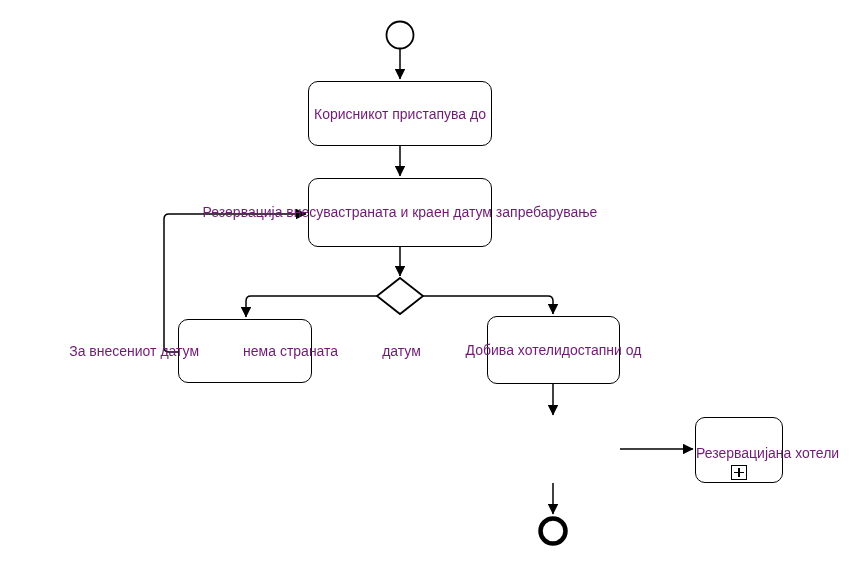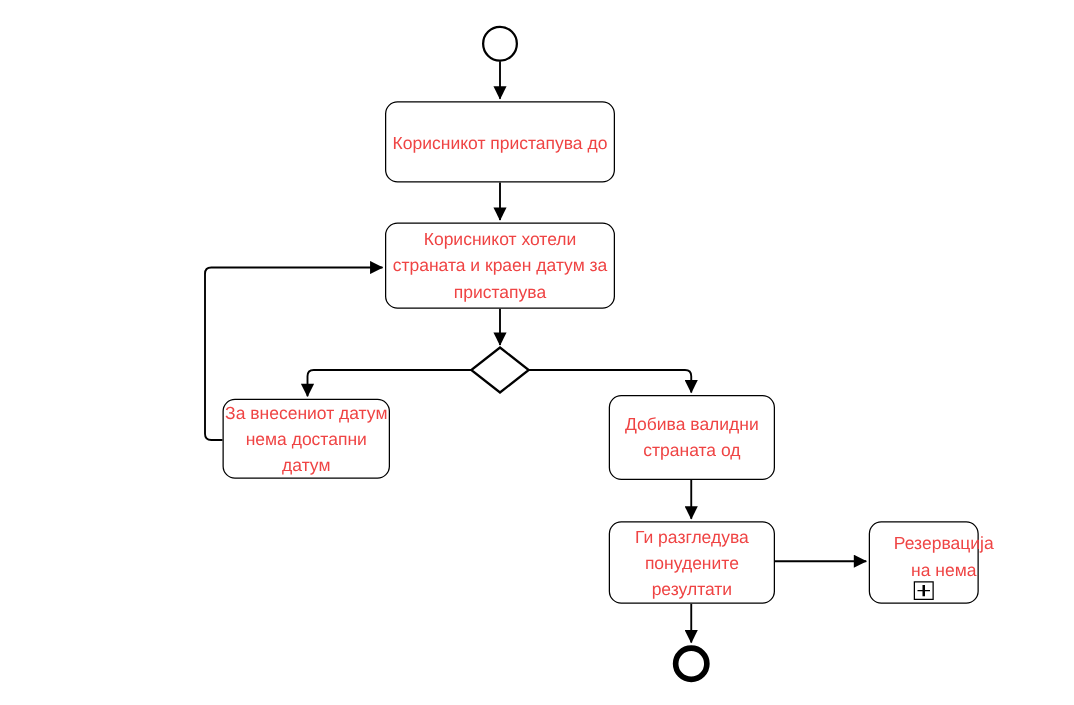--- a/index.html
+++ b/index.html
@@ -16,27 +16,27 @@
     position: absolute;
     left: 0; top: 0;
     width: 859px; height: 564px;
   }
   .task {
     position: absolute;
     background: #ffffff;
     border: 1.8px solid #000000;
     border-radius: 10px;
     display: flex;
-    flex-direction: column;
+    flex-direction: row;
     align-items: center;
     justify-content: center;
     text-align: center;
     font-size: 14px;
     line-height: 21px;
-    color: #ef4444;
+    color: #701a75;
   }
   .task span { display: block; white-space: nowrap; }
   .task.two-line { line-height: 22px; }
   .task.subprocess {
     justify-content: flex-start;
     padding-top: 5px;
   }
   .plus-marker {
     position: absolute;
     bottom: 2px;
@@ -101,41 +101,36 @@
     <polygon points="400,278 423,296 400,314 377,296" fill="#ffffff" stroke="#000000" stroke-width="1.8"></polygon>
 
     <circle cx="553" cy="531" r="12.5" fill="#ffffff" stroke="#000000" stroke-width="4.5"></circle>
   </svg>
 
   <div class="task two-line" style="left:308px; top:81px; width:184px; height:65px;">
     <span>Корисникот пристапува до</span>
   </div>
 
   <div class="task" style="left:308px; top:178px; width:184px; height:69px;">
-    <span>Корисникот хотели</span>
+    <span>Резервација внесува</span>
     <span>страната и краен датум за</span>
-    <span>пристапува</span>
+    <span>пребарување</span>
   </div>
 
-  <div class="task" style="left:178px; top:319px; width:134px; height:64px;">
+  <div class="task" style="left:178px; top:319px; width:134px; height:64px;gap:44px;">
     <span>За внесениот датум</span>
-    <span>нема достапни</span>
+    <span>нема страната</span>
     <span>датум</span>
   </div>
 
   <div class="task" style="left:487px; top:316px; width:133px; height:68px;">
-    <span>Добива валидни</span>
-    <span>страната од</span>
+    <span>Добива хотели</span>
+    <span>достапни од</span>
   </div>
 
-  <div class="task" style="left:487px; top:417px; width:133px; height:66px;">
-    <span>Ги разгледува</span>
-    <span>понудените</span>
-    <span>резултати</span>
-  </div>
 
-  <div class="task two-line subprocess" style="left:695px; top:417px; width:88px; height:66px;padding-left:32px;">
+  <div class="task two-line subprocess" style="left:695px; top:417px; width:88px; height:66px;">
     <span>Резервација</span>
-    <span>на нема</span>
+    <span>на хотели</span>
     <span class="plus-marker"></span>
   </div>
 
 </div>
 
 </body></html>

